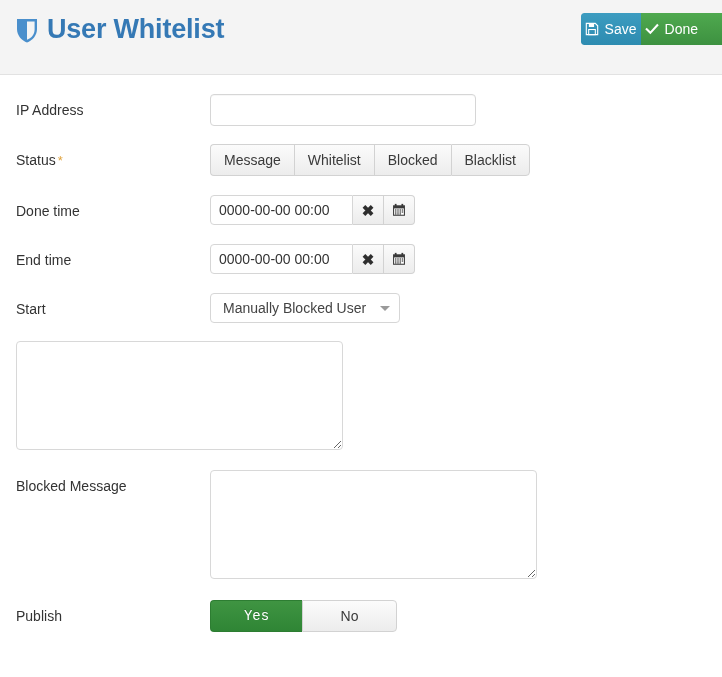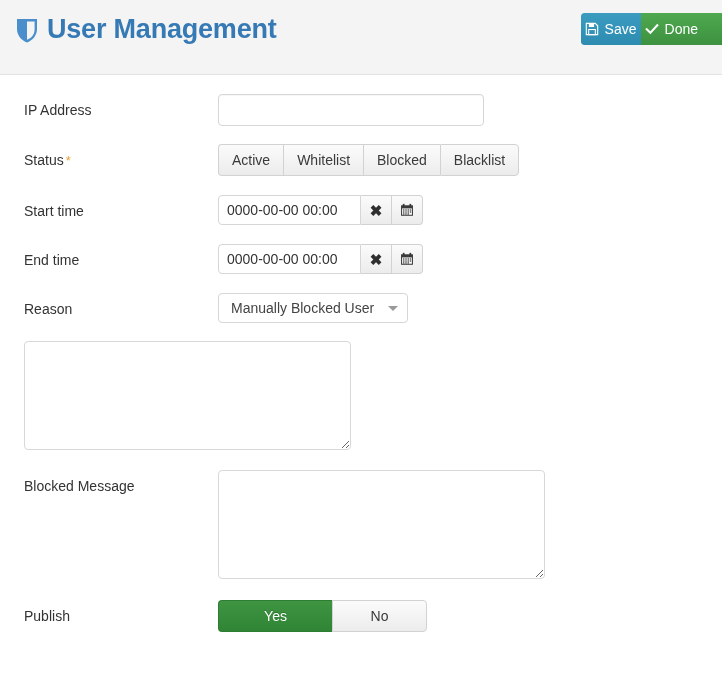--- a/index.html
+++ b/index.html
@@ -60,21 +60,21 @@
     background: linear-gradient(to bottom, #4fa94f, #3d9140);
     padding-right: 24px;
   }
   .icon-sm { display: block; width: 14px; height: 14px; flex: 0 0 auto; }
 
   
   .form-body { padding: 0; background: #fff; position: relative; }
   .form-row {
     display: flex;
     align-items: flex-start;
-    padding: 0 24px;
+    padding: 0 16px;
   }
   .form-label {
     width: 194px;
     flex: 0 0 194px;
     font-size: 14px;
     color: #333333;
     padding-top: 7px;
     line-height: 18px;
   }
   .req-star { color: #e0a33e; font-size: 13px; margin-left: 2px; }
@@ -183,21 +183,21 @@
 <body>
 
 <div class="page-header">
   <div class="title-wrap">
     <span>
       <svg class="shield-icon" viewBox="0 0 22 26" xmlns="http://www.w3.org/2000/svg">
         <path d="M1 2 L11 2 L21 2 L21 12 C21 19 16 23.5 11 25.5 C6 23.5 1 19 1 12 Z" fill="#4a8fcc"></path>
         <path d="M11 4.5 L18.6 4.5 L18.6 12.2 C18.6 17.6 15.2 21 11 22.8 Z" fill="#f4f4f4"></path>
       </svg>
     </span>
-    <span class="page-title">User Management</span>
+    <span class="page-title">User Whitelist</span>
   </div>
 
   <div class="header-actions">
     <button class="btn-toolbar btn-save">
       <span>
         <svg class="icon-sm" viewBox="0 0 16 16" xmlns="http://www.w3.org/2000/svg">
           <path d="M1.5 1.5 h10.2 L14.5 4.3 V14.5 H1.5 Z" fill="none" stroke="#ffffff" stroke-width="1.3"></path>
           <rect x="4.4" y="1.5" width="6" height="4.2" fill="#ffffff"></rect>
           <rect x="4.2" y="8.6" width="7.6" height="5.9" fill="none" stroke="#ffffff" stroke-width="1.2"></rect>
         </svg>
@@ -223,30 +223,30 @@
       <input class="text-input" type="text" value="" placeholder="" style="">
     </div>
   </div>
 
   <div class="form-row" style="padding-top:18px;">
     <div class="form-label">
       <span>Status</span><span class="req-star">*</span>
     </div>
     <div class="form-control-area">
       <div class="btn-group">
-        <button class="bg-btn">Active</button>
+        <button class="bg-btn">Message</button>
         <button class="bg-btn">Whitelist</button>
         <button class="bg-btn">Blocked</button>
         <button class="bg-btn">Blacklist</button>
       </div>
     </div>
   </div>
 
   <div class="form-row" style="padding-top:19px;">
-    <div class="form-label">Start time</div>
+    <div class="form-label">Done time</div>
     <div class="form-control-area">
       <div class="input-group">
         <input class="cal-input" type="text" value="0000-00-00 00:00" style="">
         <button class="ig-btn">
           <span class="x-glyph">✖</span>
         </button>
         <button class="ig-btn">
           <span>
             <svg class="icon-sm" viewBox="0 0 16 16" xmlns="http://www.w3.org/2000/svg">
               <rect x="1.2" y="2.6" width="13.6" height="12" fill="#3a3a3a"></rect>
@@ -302,21 +302,21 @@
                 <rect x="8.6" y="11.8" width="1.7" height="1.4"></rect>
               </g>
             </svg>
           </span>
         </button>
       </div>
     </div>
   </div>
 
   <div class="form-row" style="padding-top:19px;">
-    <div class="form-label">Reason</div>
+    <div class="form-label">Start</div>
     <div class="form-control-area">
       <div class="select-box">
         <span>Manually Blocked User</span>
         <span class="caret"></span>
       </div>
     </div>
   </div>
 
   <div class="form-row" style="padding-top:18px;">
     <div class="form-control-area">
@@ -328,19 +328,19 @@
     <div class="form-label">Blocked Message</div>
     <div class="form-control-area">
       <textarea class="text-area" placeholder="" style=""></textarea>
     </div>
   </div>
 
   <div class="form-row" style="padding-top:21px;">
     <div class="form-label">Publish</div>
     <div class="form-control-area">
       <div class="btn-group">
-        <button class="bg-btn active-green" style="width:114px;">Yes</button>
+        <button class="bg-btn active-green" style="width:92px;font-family:Liberation Mono, monospace;">Yes</button>
         <button class="bg-btn" style="width:95px;">No</button>
       </div>
     </div>
   </div>
 
 </div>
 
 </body></html>

